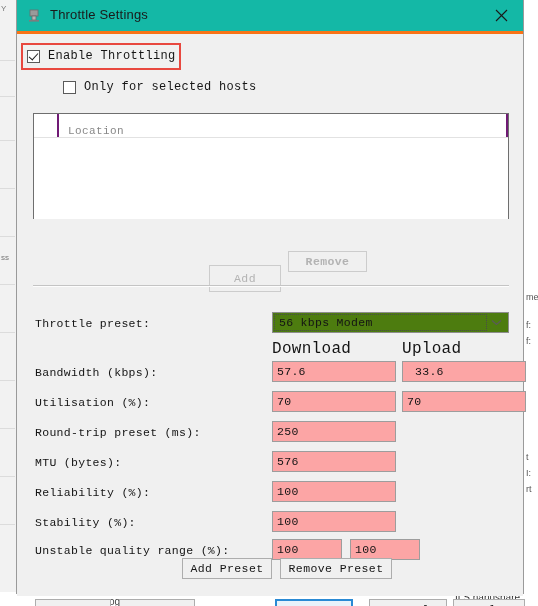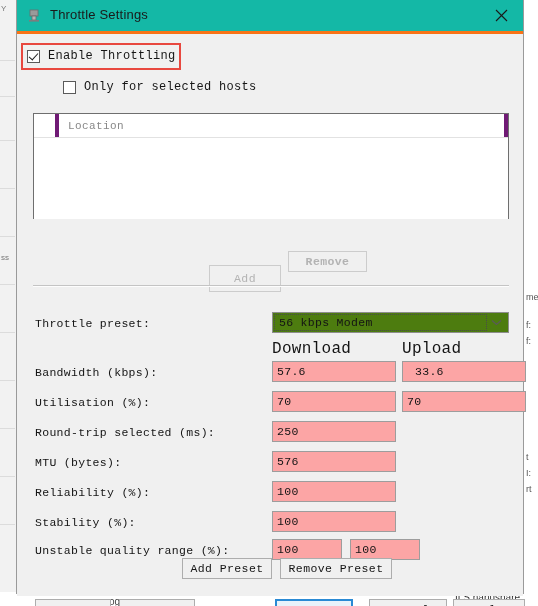--- a/index.html
+++ b/index.html
@@ -179,23 +179,23 @@
     box-sizing: border-box;
   }
   .list-header {
     height: 23px;
     border-bottom: 1px solid #e2e2e2;
     display: flex;
     background: #ffffff;
   }
   .lh-cell {
     height: 23px;
-    border-right: 4px solid #701a75;
-    display: flex;
-    align-items: center;
+    border-right: 2px solid #701a75;
+    display: flex;
+    align-items: flex-end;
     box-sizing: border-box;
   }
   .lh-cell.narrow { width: 25px; }
   .lh-cell.wide   { flex: 1 1 auto; padding-left: 9px; }
   .lh-text {
     font-size: 11px;
     color: #888888;
     letter-spacing: .4px;
   }
   .list-body { height: 81px; background:#ffffff; }
@@ -415,21 +415,21 @@
     <div class="colhdr" style="left:385px; top:306px;">Upload</div>
 
     <div class="lbl" style="left:18px; top:332px;">Bandwidth (kbps):</div>
     <input class="fld wide" style="left: 255px; top: 327px;" value="57.6">
     <input class="fld wide" style="left: 385px; top: 327px; padding-left: 12px;" value="33.6">
 
     <div class="lbl" style="left:18px; top:362px;">Utilisation (%):</div>
     <input class="fld wide" style="left: 255px; top: 357px;" value="70">
     <input class="fld wide" style="left: 385px; top: 357px;" value="70">
 
-    <div class="lbl" style="left:18px; top:392px;">Round-trip selected (ms):</div>
+    <div class="lbl" style="left:18px; top:392px;">Round-trip preset (ms):</div>
     <input class="fld wide" style="left: 255px; top: 387px;" value="250">
 
     <div class="lbl" style="left:18px; top:422px;">MTU (bytes):</div>
     <input class="fld wide" style="left: 255px; top: 417px;" value="576">
 
     <div class="lbl" style="left:18px; top:452px;">Reliability (%):</div>
     <input class="fld wide" style="left: 255px; top: 447px;" value="100">
 
     <div class="lbl" style="left:18px; top:482px;">Stability (%):</div>
     <input class="fld wide" style="left: 255px; top: 477px;" value="100">

